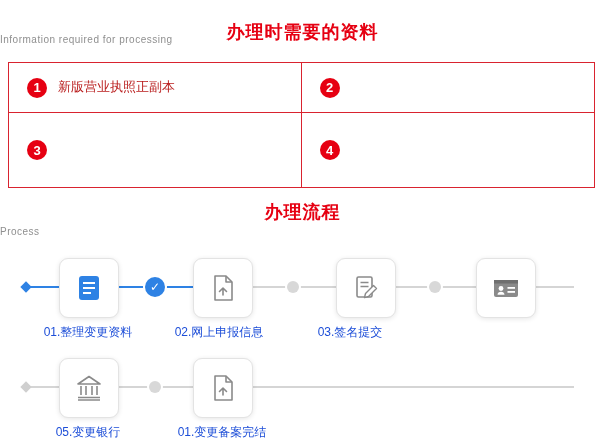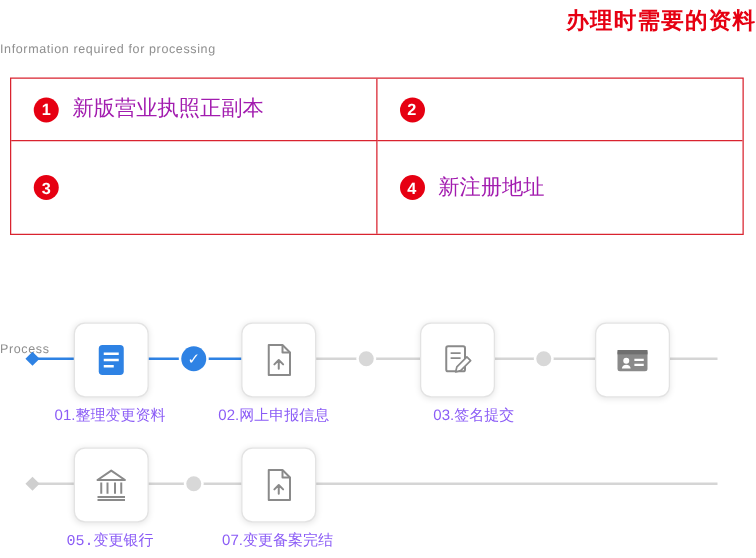--- a/index.html
+++ b/index.html
@@ -23,75 +23,75 @@
     box-sizing:border-box; background:#fff;
   }
   .cell { display:flex; align-items:center; gap:11px; padding-left:18px; box-sizing:border-box; }
   .cell.bdr-b { border-bottom:1px solid #d9232f; }
   .cell.bdr-r { border-right:1px solid #d9232f; }
   .num {
     width:20px; height:20px; border-radius:50%; background:#e60012; color:#fff;
     font-size:13px; font-weight:bold; display:flex; align-items:center;
     justify-content:center; flex:0 0 20px;
   }
-  .cell-text { font-size:17px; color:#a21caf; white-space:pre-line; line-height:1.55; }
+  .cell-text { font-size:13px; color:#b91c1c; white-space:pre-line; line-height:1.55; }
   
   .line { position:absolute; height:2px; z-index:0; }
   .line.blue { background:#2e82e4; }
   .line.gray { background:#d5d5d5; }
   .start-marker { position:absolute; width:8px; height:8px; transform:rotate(45deg); z-index:1; }
   .start-marker.blue { background:#2e82e4; }
   .start-marker.gray { background:#cfcfcf; }
   .step-box {
     position:absolute; width:58px; height:58px; background:#fff;
     border:1px solid #e3e3e3; border-radius:9px; z-index:2;
     display:flex; align-items:center; justify-content:center;
     box-shadow:0 1px 5px rgba(0,0,0,.10);
   }
   .step-label {
     position:absolute; width:140px; text-align:center;
-    font-size:12px; color:#8b5cf6; z-index:2;
+    font-size:12px; color:#1d4ed8; z-index:2;
   }
   .check-circle {
     position:absolute; width:20px; height:20px; border-radius:50%;
     background:#2e82e4; color:#fff; font-size:12px; font-weight:bold;
     display:flex; align-items:center; justify-content:center; z-index:3;
     box-shadow:0 0 0 2px #fff;
   }
   .dot-circle {
     position:absolute; width:12px; height:12px; border-radius:50%;
     background:#d8d8d8; z-index:3; box-shadow:0 0 0 2px #fff;
   }
 </style>
 </head>
 <body>
 
 <div class="page">
 
-  <div class="sec-title" style="top:4px;text-align:right;">办理时需要的资料</div>
+  <div class="sec-title" style="top:20px;">办理时需要的资料</div>
   <div class="sec-sub" style="top:34px;">Information required for processing</div>
 
   <div class="req-table">
     <div class="cell bdr-b bdr-r">
       <span class="num">1</span>
       <span class="cell-text">新版营业执照正副本</span>
     </div>
     <div class="cell bdr-b">
       <span class="num">2</span>
     </div>
     <div class="cell bdr-r">
       <span class="num">3</span>
     </div>
     <div class="cell">
       <span class="num">4</span>
-      <span class="cell-text">新注册地址</span>
     </div>
   </div>
 
-  <div class="sec-sub" style="top:226px;margin-top:48px;">Process</div>
+  <div class="sec-title" style="top:200px;">办理流程</div>
+  <div class="sec-sub" style="top:226px;">Process</div>
 
   <div class="line blue" style="left:28px; top:286px; width:196px;"></div>
   <div class="line gray" style="left:224px; top:286px; width:350px;"></div>
   <div class="start-marker blue" style="left:22px; top:283px;"></div>
 
   <div class="line gray" style="left:28px; top:386px; width:546px;"></div>
   <div class="start-marker gray" style="left:22px; top:383px;"></div>
 
   <div class="step-box" style="left:59px; top:258px;">
     <svg width="30" height="30" viewBox="0 0 30 30">
@@ -116,21 +116,21 @@
 
   <div class="dot-circle" style="left:287px; top:281px;"></div>
 
   <div class="step-box" style="left:336px; top:258px;">
     <svg width="30" height="30" viewBox="0 0 30 30">
       <rect x="6" y="4" width="15" height="20" rx="1.5" fill="none" stroke="#8a8a8a" stroke-width="1.6"></rect>
       <path d="M9.5 9.5 h8 M9.5 13.5 h8" stroke="#8a8a8a" stroke-width="1.4"></path>
       <path d="M22.5 12.5 l3 3 -8 8 -4 1 1 -4 z" fill="#fff" stroke="#8a8a8a" stroke-width="1.4" stroke-linejoin="round"></path>
     </svg>
   </div>
-  <div class="step-label" style="left:309px; top:324px;">03.签名提交</div>
+  <div class="step-label" style="left:280px; top:324px;">03.签名提交</div>
 
   <div class="dot-circle" style="left:429px; top:281px;"></div>
 
   <div class="step-box" style="left:476px; top:258px;">
     <svg width="30" height="30" viewBox="0 0 30 30">
       <rect x="3" y="7" width="24" height="17" rx="2" fill="#8a8a8a"></rect>
       <rect x="3" y="7" width="24" height="3.5" fill="#6f6f6f"></rect>
       <circle cx="10" cy="15.5" r="2.4" fill="#fff"></circle>
       <path d="M6.5 21.8 c0-2 1.6-3.1 3.5-3.1 s3.5 1.1 3.5 3.1 z" fill="#fff"></path>
       <rect x="16.5" y="14" width="7.5" height="1.8" fill="#fff"></rect>
@@ -138,26 +138,26 @@
     </svg>
   </div>
 
   <div class="step-box" style="left:59px; top:358px;">
     <svg width="30" height="30" viewBox="0 0 30 30">
       <path d="M4 11 L15 3.5 26 11 z" fill="none" stroke="#8a8a8a" stroke-width="1.6" stroke-linejoin="round"></path>
       <path d="M7 13 v9 M12 13 v9 M18 13 v9 M23 13 v9" stroke="#8a8a8a" stroke-width="1.6"></path>
       <path d="M4 24.5 h22 M4 27 h22" stroke="#8a8a8a" stroke-width="1.6"></path>
     </svg>
   </div>
-  <div class="step-label" style="left:18px; top:424px;font-family:Liberation Mono, monospace;">05.变更银行</div>
+  <div class="step-label" style="left:18px; top:424px;">05.变更银行</div>
 
   <div class="dot-circle" style="left:149px; top:381px;"></div>
 
   <div class="step-box" style="left:193px; top:358px;">
     <svg width="30" height="30" viewBox="0 0 30 30">
       <path d="M7 3 h11 l6 6 v18 h-17 z" fill="none" stroke="#8a8a8a" stroke-width="1.6" stroke-linejoin="round"></path>
       <path d="M18 3 v6 h6" fill="none" stroke="#8a8a8a" stroke-width="1.6" stroke-linejoin="round"></path>
       <path d="M15 22 v-7 M11.5 18.5 L15 15 l3.5 3.5" fill="none" stroke="#8a8a8a" stroke-width="1.6" stroke-linecap="round" stroke-linejoin="round"></path>
     </svg>
   </div>
-  <div class="step-label" style="left:152px; top:424px;">07.变更备案完结</div>
+  <div class="step-label" style="left:152px; top:424px;">01.变更备案完结</div>
 
 </div>
 
 </body></html>

